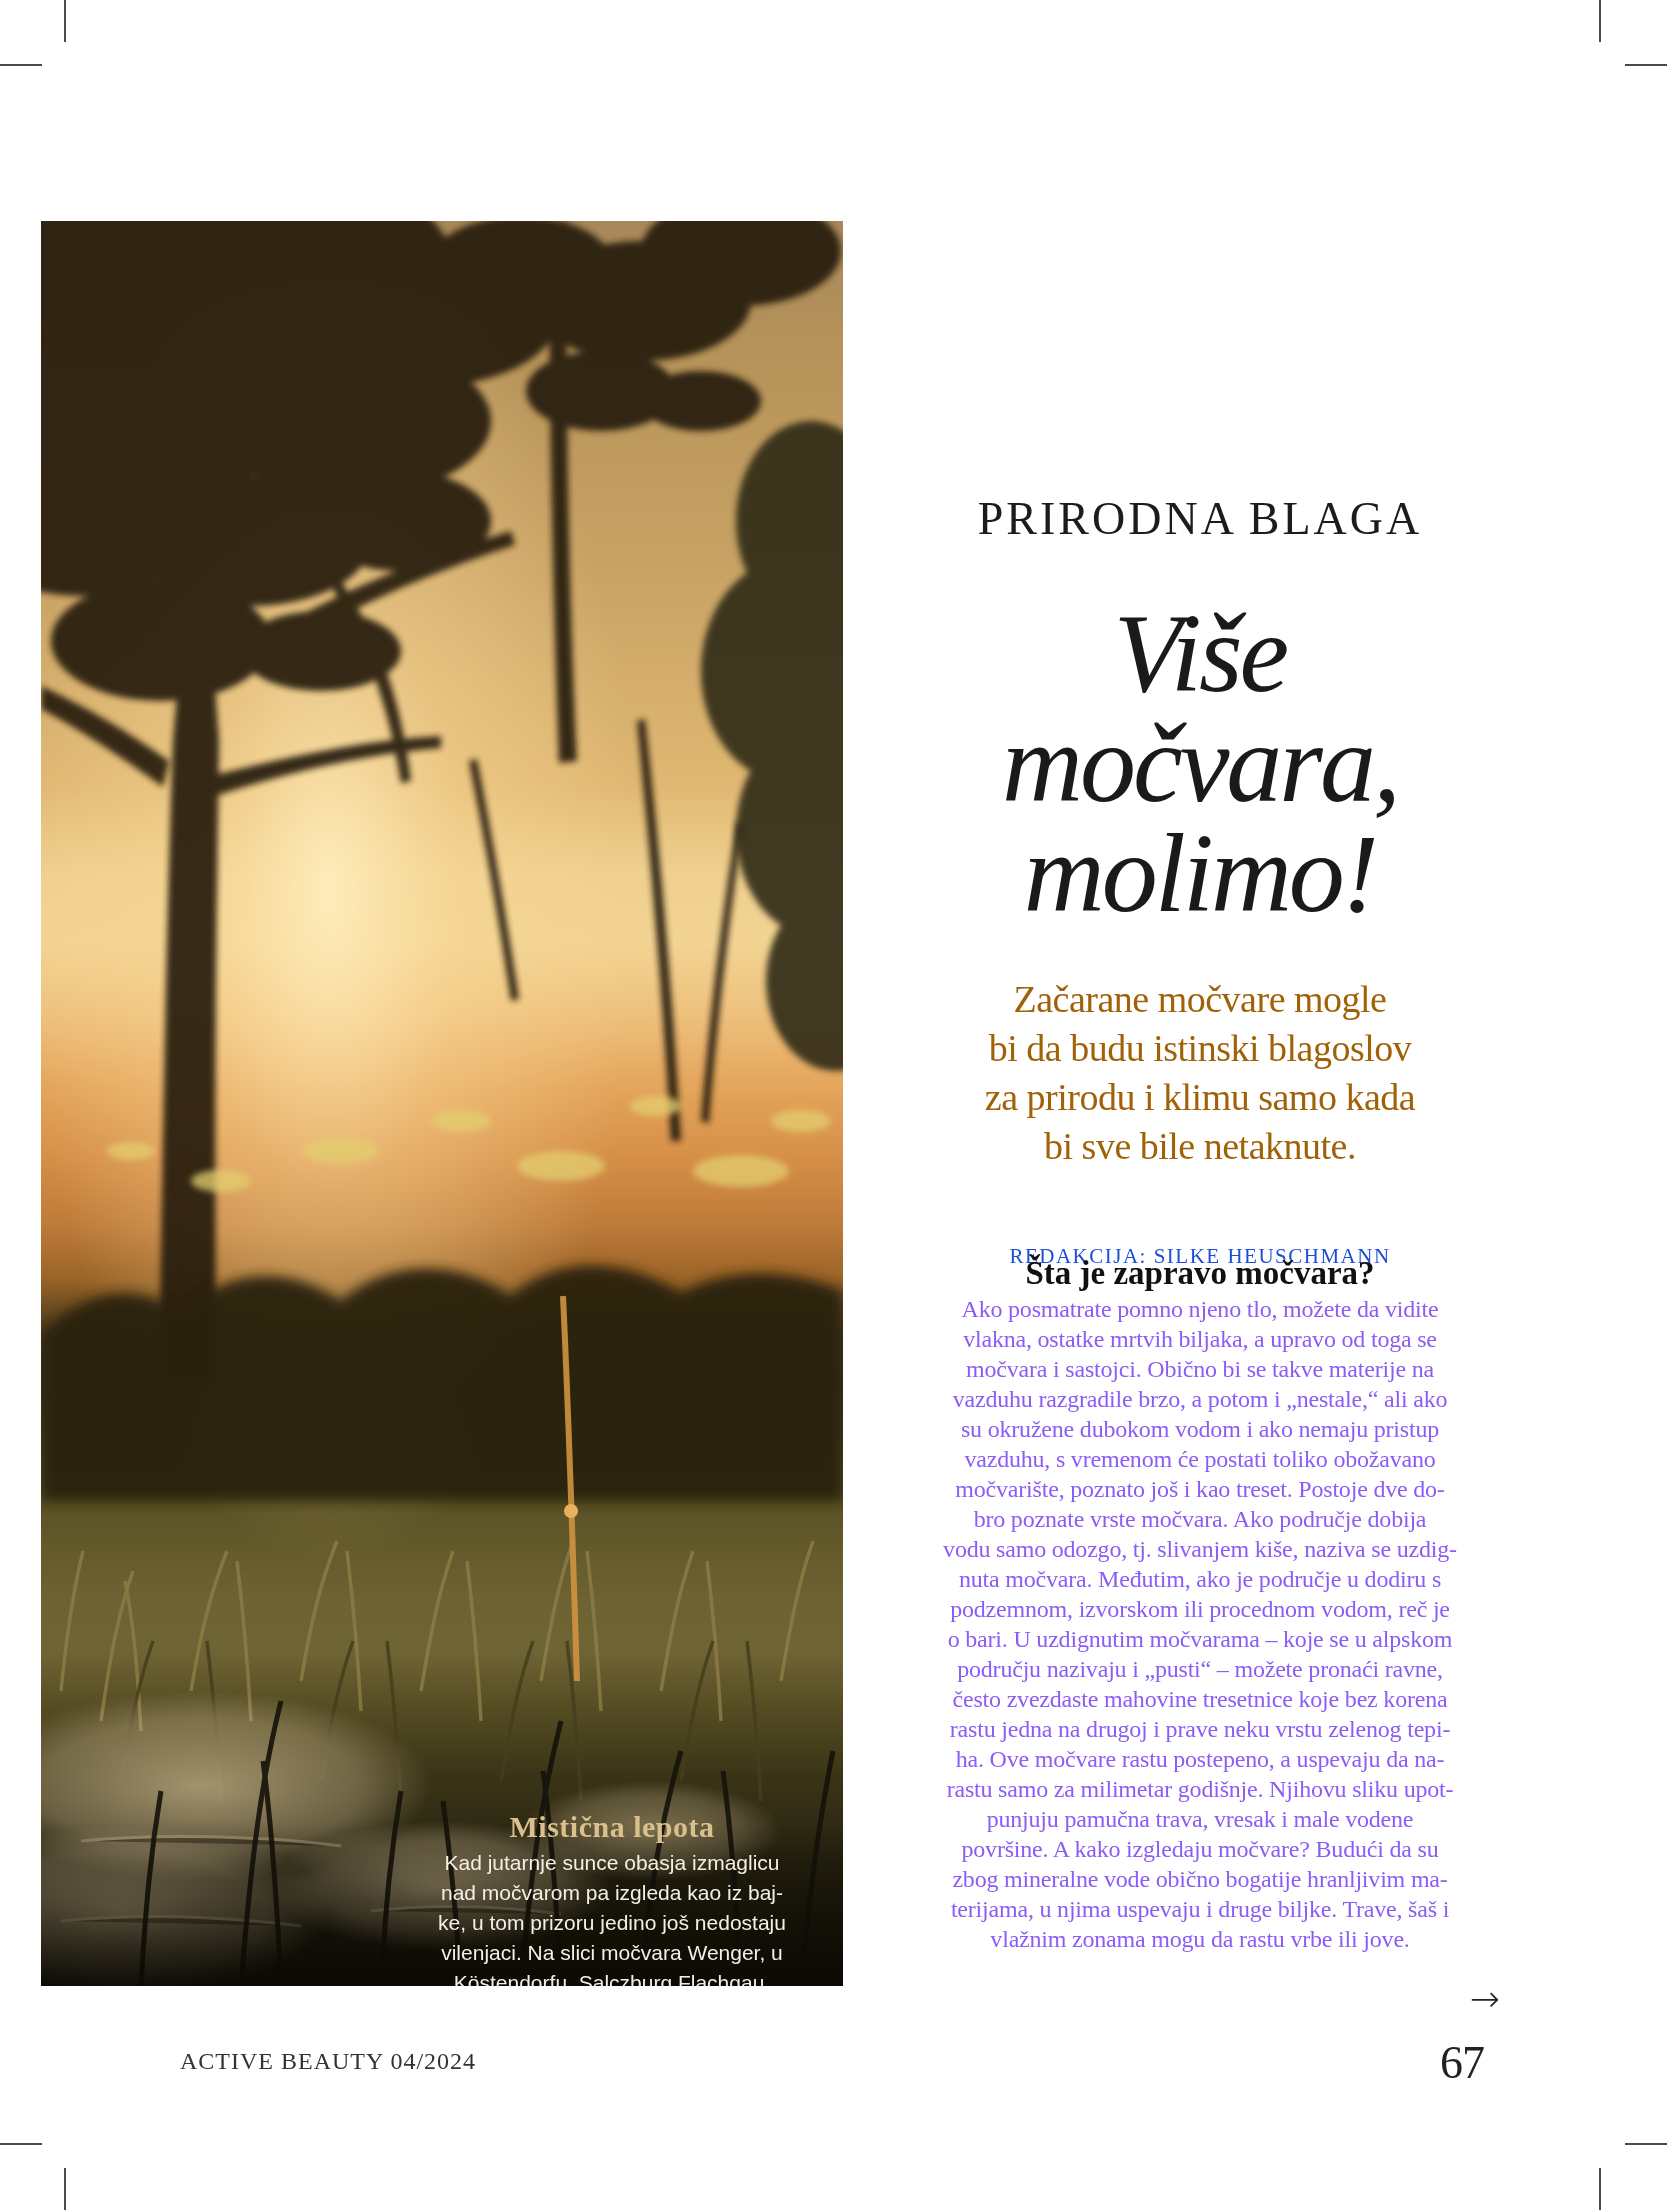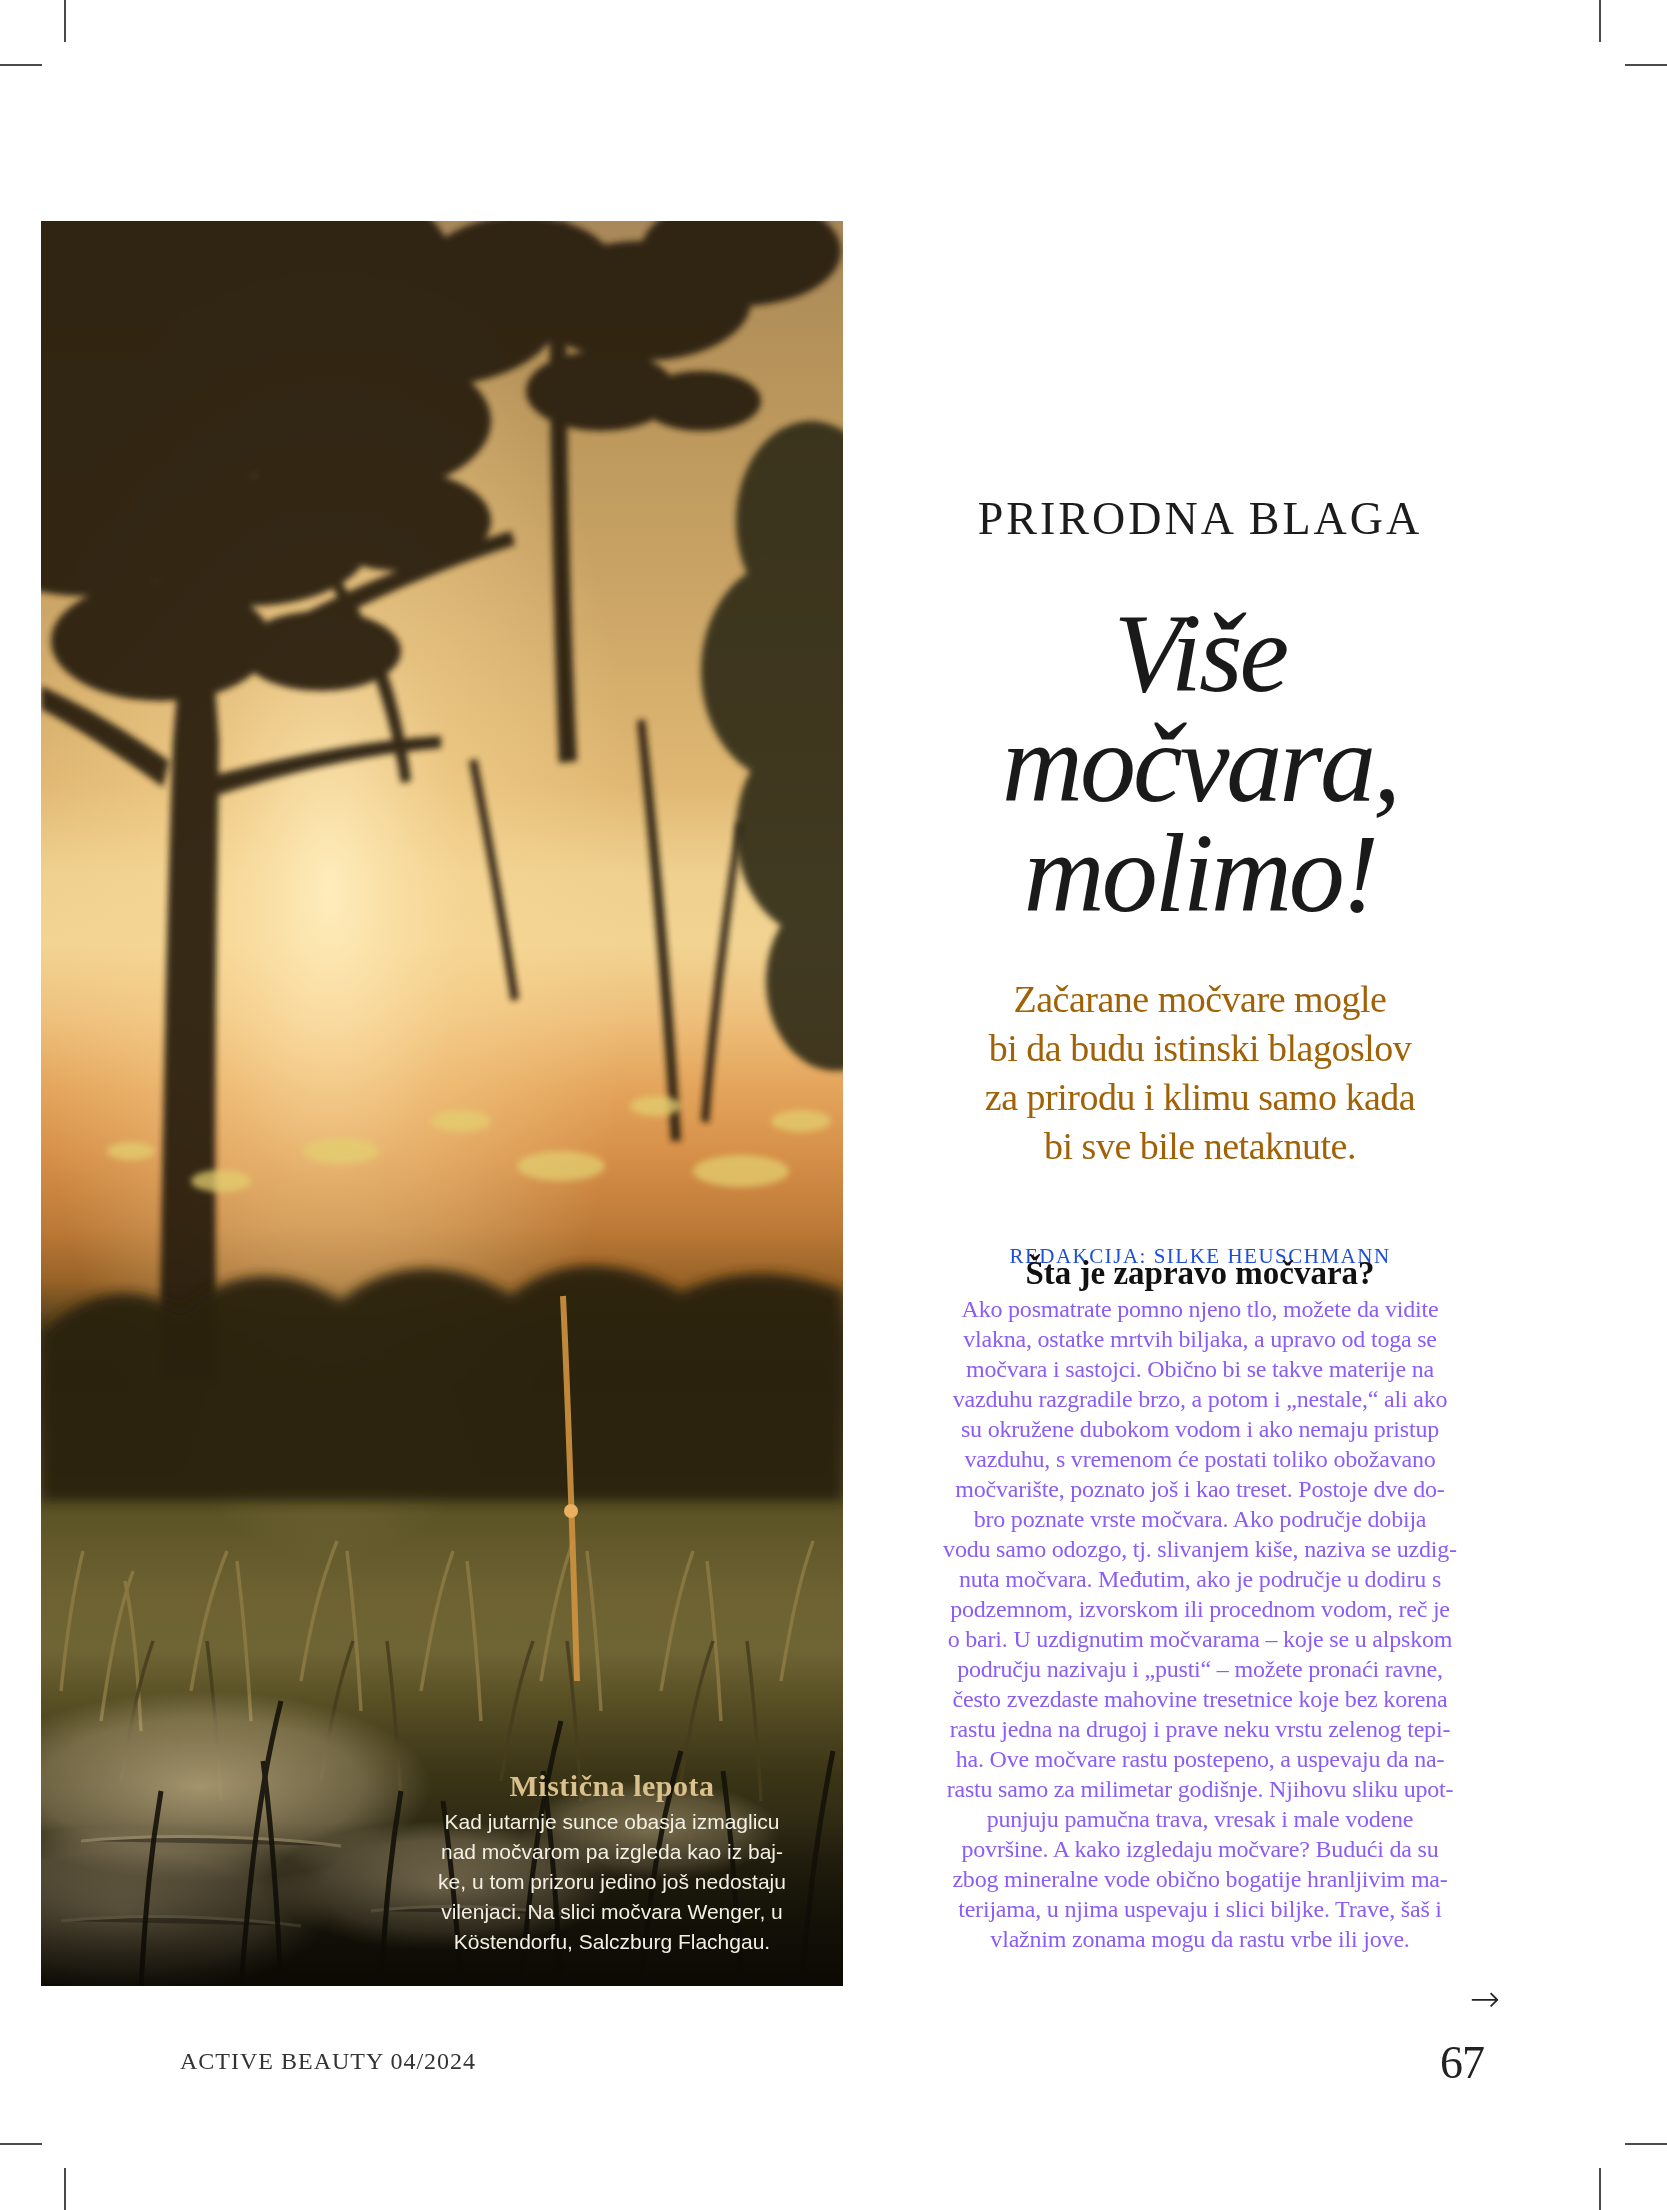--- a/index.html
+++ b/index.html
@@ -20,21 +20,21 @@
     overflow:hidden;
   }
   .photo svg{position:absolute;left:0;top:0;}
   .photo-caption{
     position:absolute;left:331px;top:1548px;width:480px;
     text-align:center;z-index:5;
   }
   .caption-title{
     font-family:"Liberation Serif",serif;
     font-weight:bold;font-size:30px;line-height:34px;
-    color:#d9c08c;letter-spacing:.5px;
+    color:#d9c08c;letter-spacing:.5px;margin-top:41px;
   }
   .caption-lines{margin-top:4px;}
   .caption-lines .cap-line{
     font-family:"Liberation Sans",sans-serif;
     font-size:21px;line-height:30px;color:#f4efe3;
   }
   
   .col{position:absolute;left:880px;width:640px;text-align:center;}
   .kicker{
     top:492px;font-size:46px;letter-spacing:3px;color:#1c1c1c;
@@ -282,21 +282,21 @@
       <div class="line">podzemnom, izvorskom ili procednom vodom, reč je</div>
       <div class="line">o bari. U uzdignutim močvarama – koje se u alpskom</div>
       <div class="line">području nazivaju i „pusti“ – možete pronaći ravne,</div>
       <div class="line">često zvezdaste mahovine tresetnice koje bez korena</div>
       <div class="line">rastu jedna na drugoj i prave neku vrstu zelenog tepi-</div>
       <div class="line">ha. Ove močvare rastu postepeno, a uspevaju da na-</div>
       <div class="line">rastu samo za milimetar godišnje. Njihovu sliku upot-</div>
       <div class="line">punjuju pamučna trava, vresak i male vodene</div>
       <div class="line">površine. A kako izgledaju močvare? Budući da su</div>
       <div class="line">zbog mineralne vode obično bogatije hranljivim ma-</div>
-      <div class="line">terijama, u njima uspevaju i slici biljke. Trave, šaš i</div>
+      <div class="line">terijama, u njima uspevaju i druge biljke. Trave, šaš i</div>
       <div class="line">vlažnim zonama mogu da rastu vrbe ili jove.</div>
     </div>
 
   <div class="cont-arrow">→</div>
 
   <div class="footer-left">ACTIVE BEAUTY 04/2024</div>
   <div class="page-number">67</div>
 
 </div>
 

